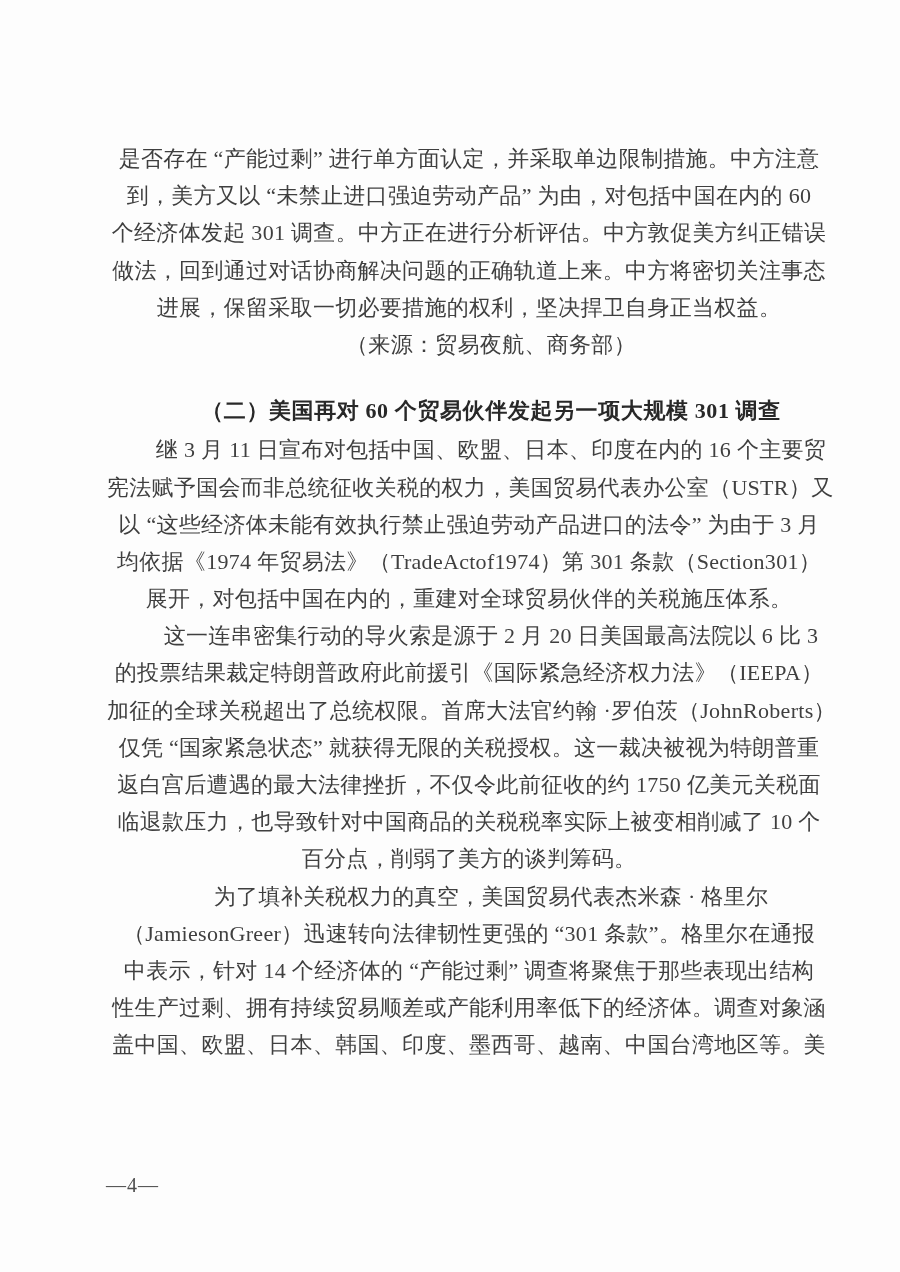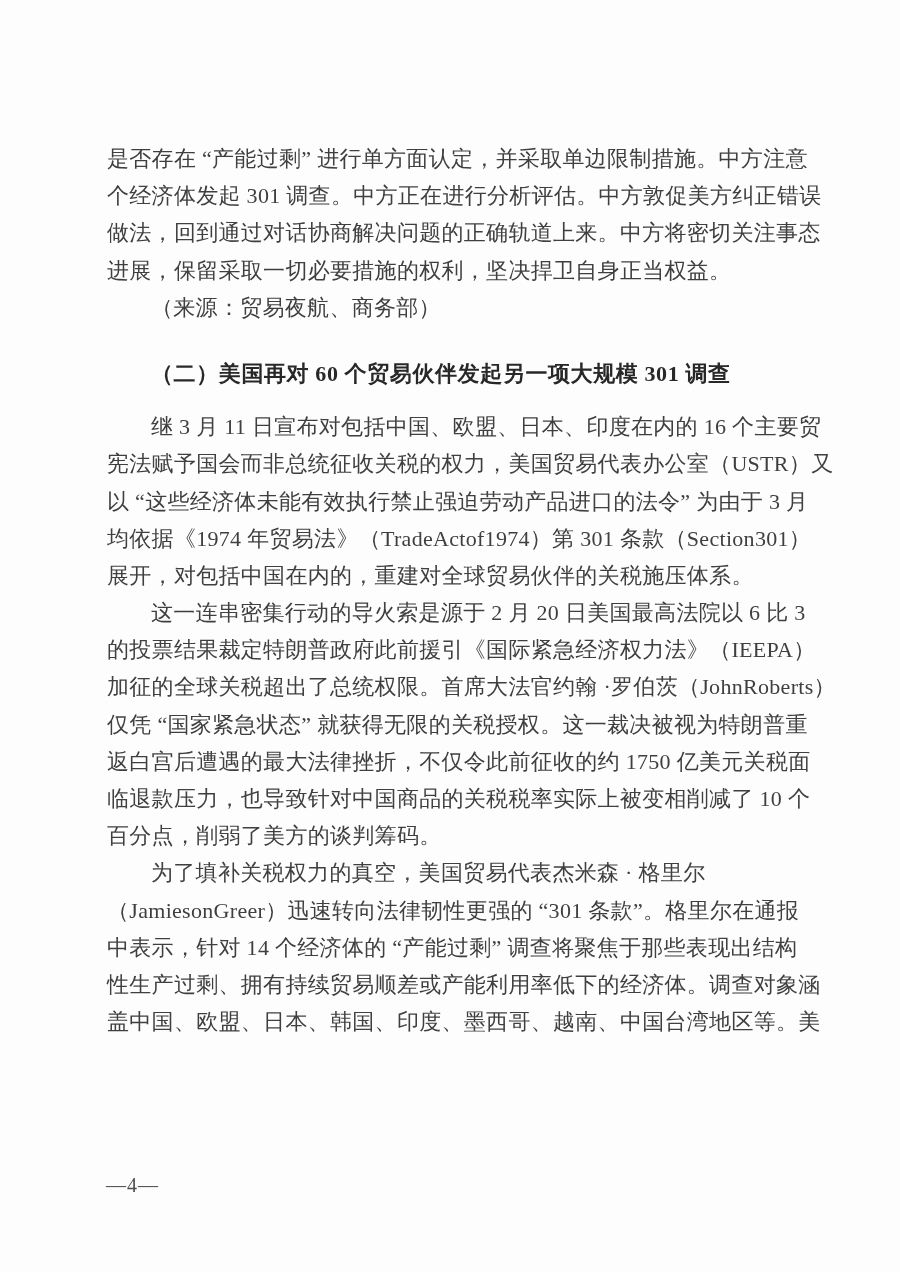--- a/index.html
+++ b/index.html
@@ -21,30 +21,31 @@
     top: 140px;
     width: 724px;
     color: var(--text-color, #3f3f3f);
   }
   .line {
     font-size: 22px;
     height: 37.2px;
     line-height: 37.2px;
     white-space: nowrap;
     letter-spacing: 0.3px;
+    text-align: center;
   }
   .line.indented {
     padding-left: 44px;
   }
   .block {
     margin: 0;
   }
   .block-heading {
     margin-top: 29px;
-    margin-bottom: 16px;
+    margin-bottom: 2px;
   }
   .block-heading .line {
     font-weight: 700;
     color: var(--heading-color, #282828);
     letter-spacing: 0.6px;
   }
   .footer {
     position: absolute;
     left: 106px;
     top: 1172px;
@@ -54,20 +55,21 @@
     letter-spacing: 1px;
   }
 </style>
 </head>
 <body>
 
 <div class="page">
   <div class="content">
       <div class="block block-paragraph">
         <div class="line">是否存在 “产能过剩” 进行单方面认定，并采取单边限制措施。中方注意</div>
+        <div class="line">到，美方又以 “未禁止进口强迫劳动产品” 为由，对包括中国在内的 60</div>
         <div class="line">个经济体发起 301 调查。中方正在进行分析评估。中方敦促美方纠正错误</div>
         <div class="line">做法，回到通过对话协商解决问题的正确轨道上来。中方将密切关注事态</div>
         <div class="line">进展，保留采取一切必要措施的权利，坚决捍卫自身正当权益。</div>
       </div>
       <div class="block block-paragraph">
         <div class="line indented">（来源：贸易夜航、商务部）</div>
       </div>
       <div class="block block-heading">
         <div class="line indented">（二）美国再对 60 个贸易伙伴发起另一项大规模 301 调查</div>
       </div>

